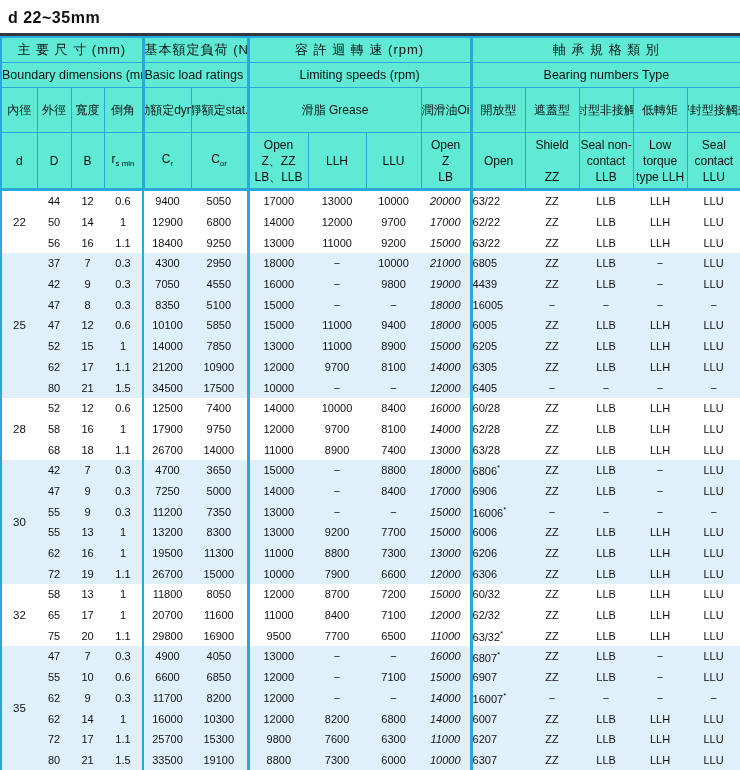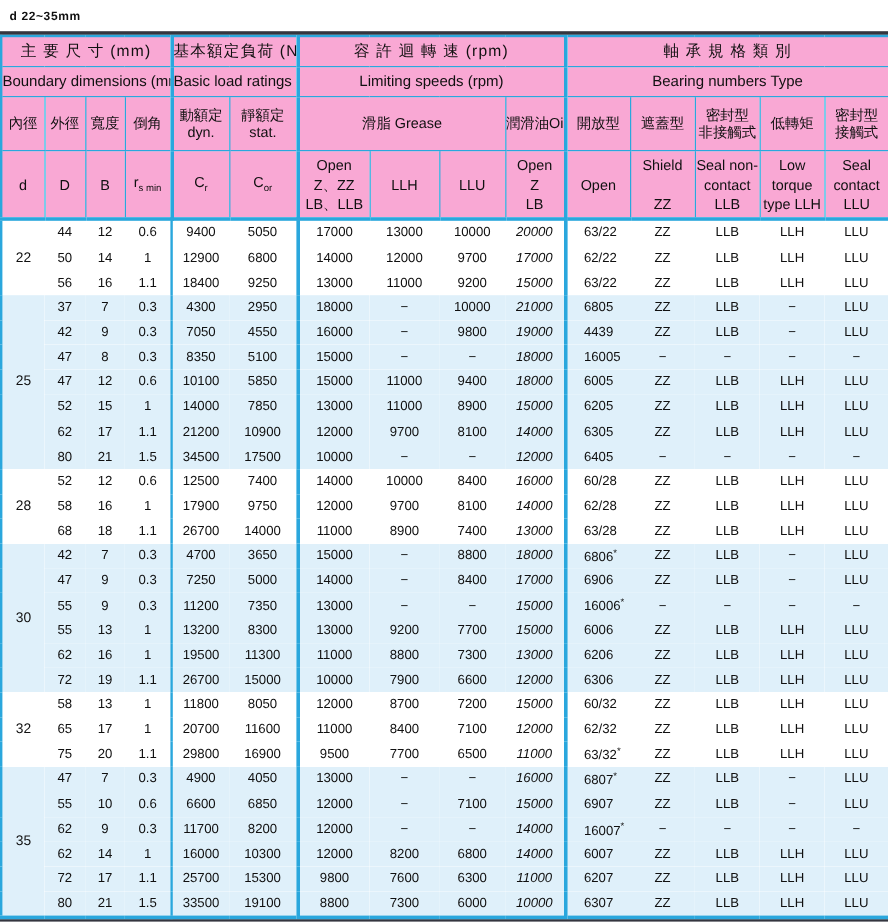--- a/index.html
+++ b/index.html
@@ -1,37 +1,37 @@
 <!DOCTYPE html>
 <html><head>
 <meta charset="utf-8">
 <style>
   html,body{margin:0;padding:0;background:#ffffff;}
   body{width:740px;height:770px;overflow:hidden;font-family:"Liberation Sans",sans-serif;color:#101010;}
-  .page-title{padding:9px 0 6px 8px;font-size:10px;font-weight:bold;letter-spacing:.5px;}
+  .page-title{padding:9px 0 6px 8px;font-size:16px;font-weight:bold;letter-spacing:.5px;}
   .tablewrap{border-top:3px solid #34363f;border-bottom:2px solid #34363f;}
   table{width:740px;border-collapse:collapse;table-layout:fixed;}
   th,td{padding:0;margin:0;overflow:hidden;white-space:nowrap;}
-  thead th{background:#f9a8d4;border:1.5px solid #2aa7dd;font-weight:normal;font-size:12.5px;text-align:center;}
+  thead th{background:#5eead4;border:1.5px solid #2aa7dd;font-weight:normal;font-size:12.5px;text-align:center;}
   table{border:2px solid #2aa7dd;border-bottom:3px solid #2aa7dd;}
   .hrow1 th{height:24px;font-size:13px;letter-spacing:1px;}
   .hrow2 th{height:24px;font-size:12.5px;}
   .hrow3 th{height:44px;font-size:12px;}
   .hrow4 th{height:55px;font-size:12px;}
   .thickr{border-right-width:3px !important;}
   .hrow4 th{border-bottom-width:3px;margin-top:40px;}
   sub{font-size:8px;}
-  .stack{display:flex;flex-direction:column;justify-content:center;align-items:center;line-height:14px;}
+  .stack{display:flex;flex-direction:row;justify-content:center;align-items:center;line-height:14px;}
   .spread{display:flex;flex-direction:column;justify-content:space-between;align-items:center;height:46px;line-height:14px;}
   tbody td{height:20.7px;font-size:11px;text-align:center;border:none;}
   tbody tr.shade{background:#dff0fa;}
   tbody .c2{border-right:2px solid #2aa7dd;}
   tbody .c4{border-right:3px solid #2aa7dd;margin-top:28px;}
   tbody .c8{border-right:3px solid #2aa7dd;font-style:italic;}
-  tbody .c9{text-align:left;padding-left:14px;}
+  tbody .c9{text-align:left;padding-left:0;}
   td.dcol{font-size:11.5px;}
 </style>
 </head>
 <body>
 
 <div class="page-title">d  22~35mm</div>
 
 <div class="tablewrap">
 <table>
   <colgroup>

